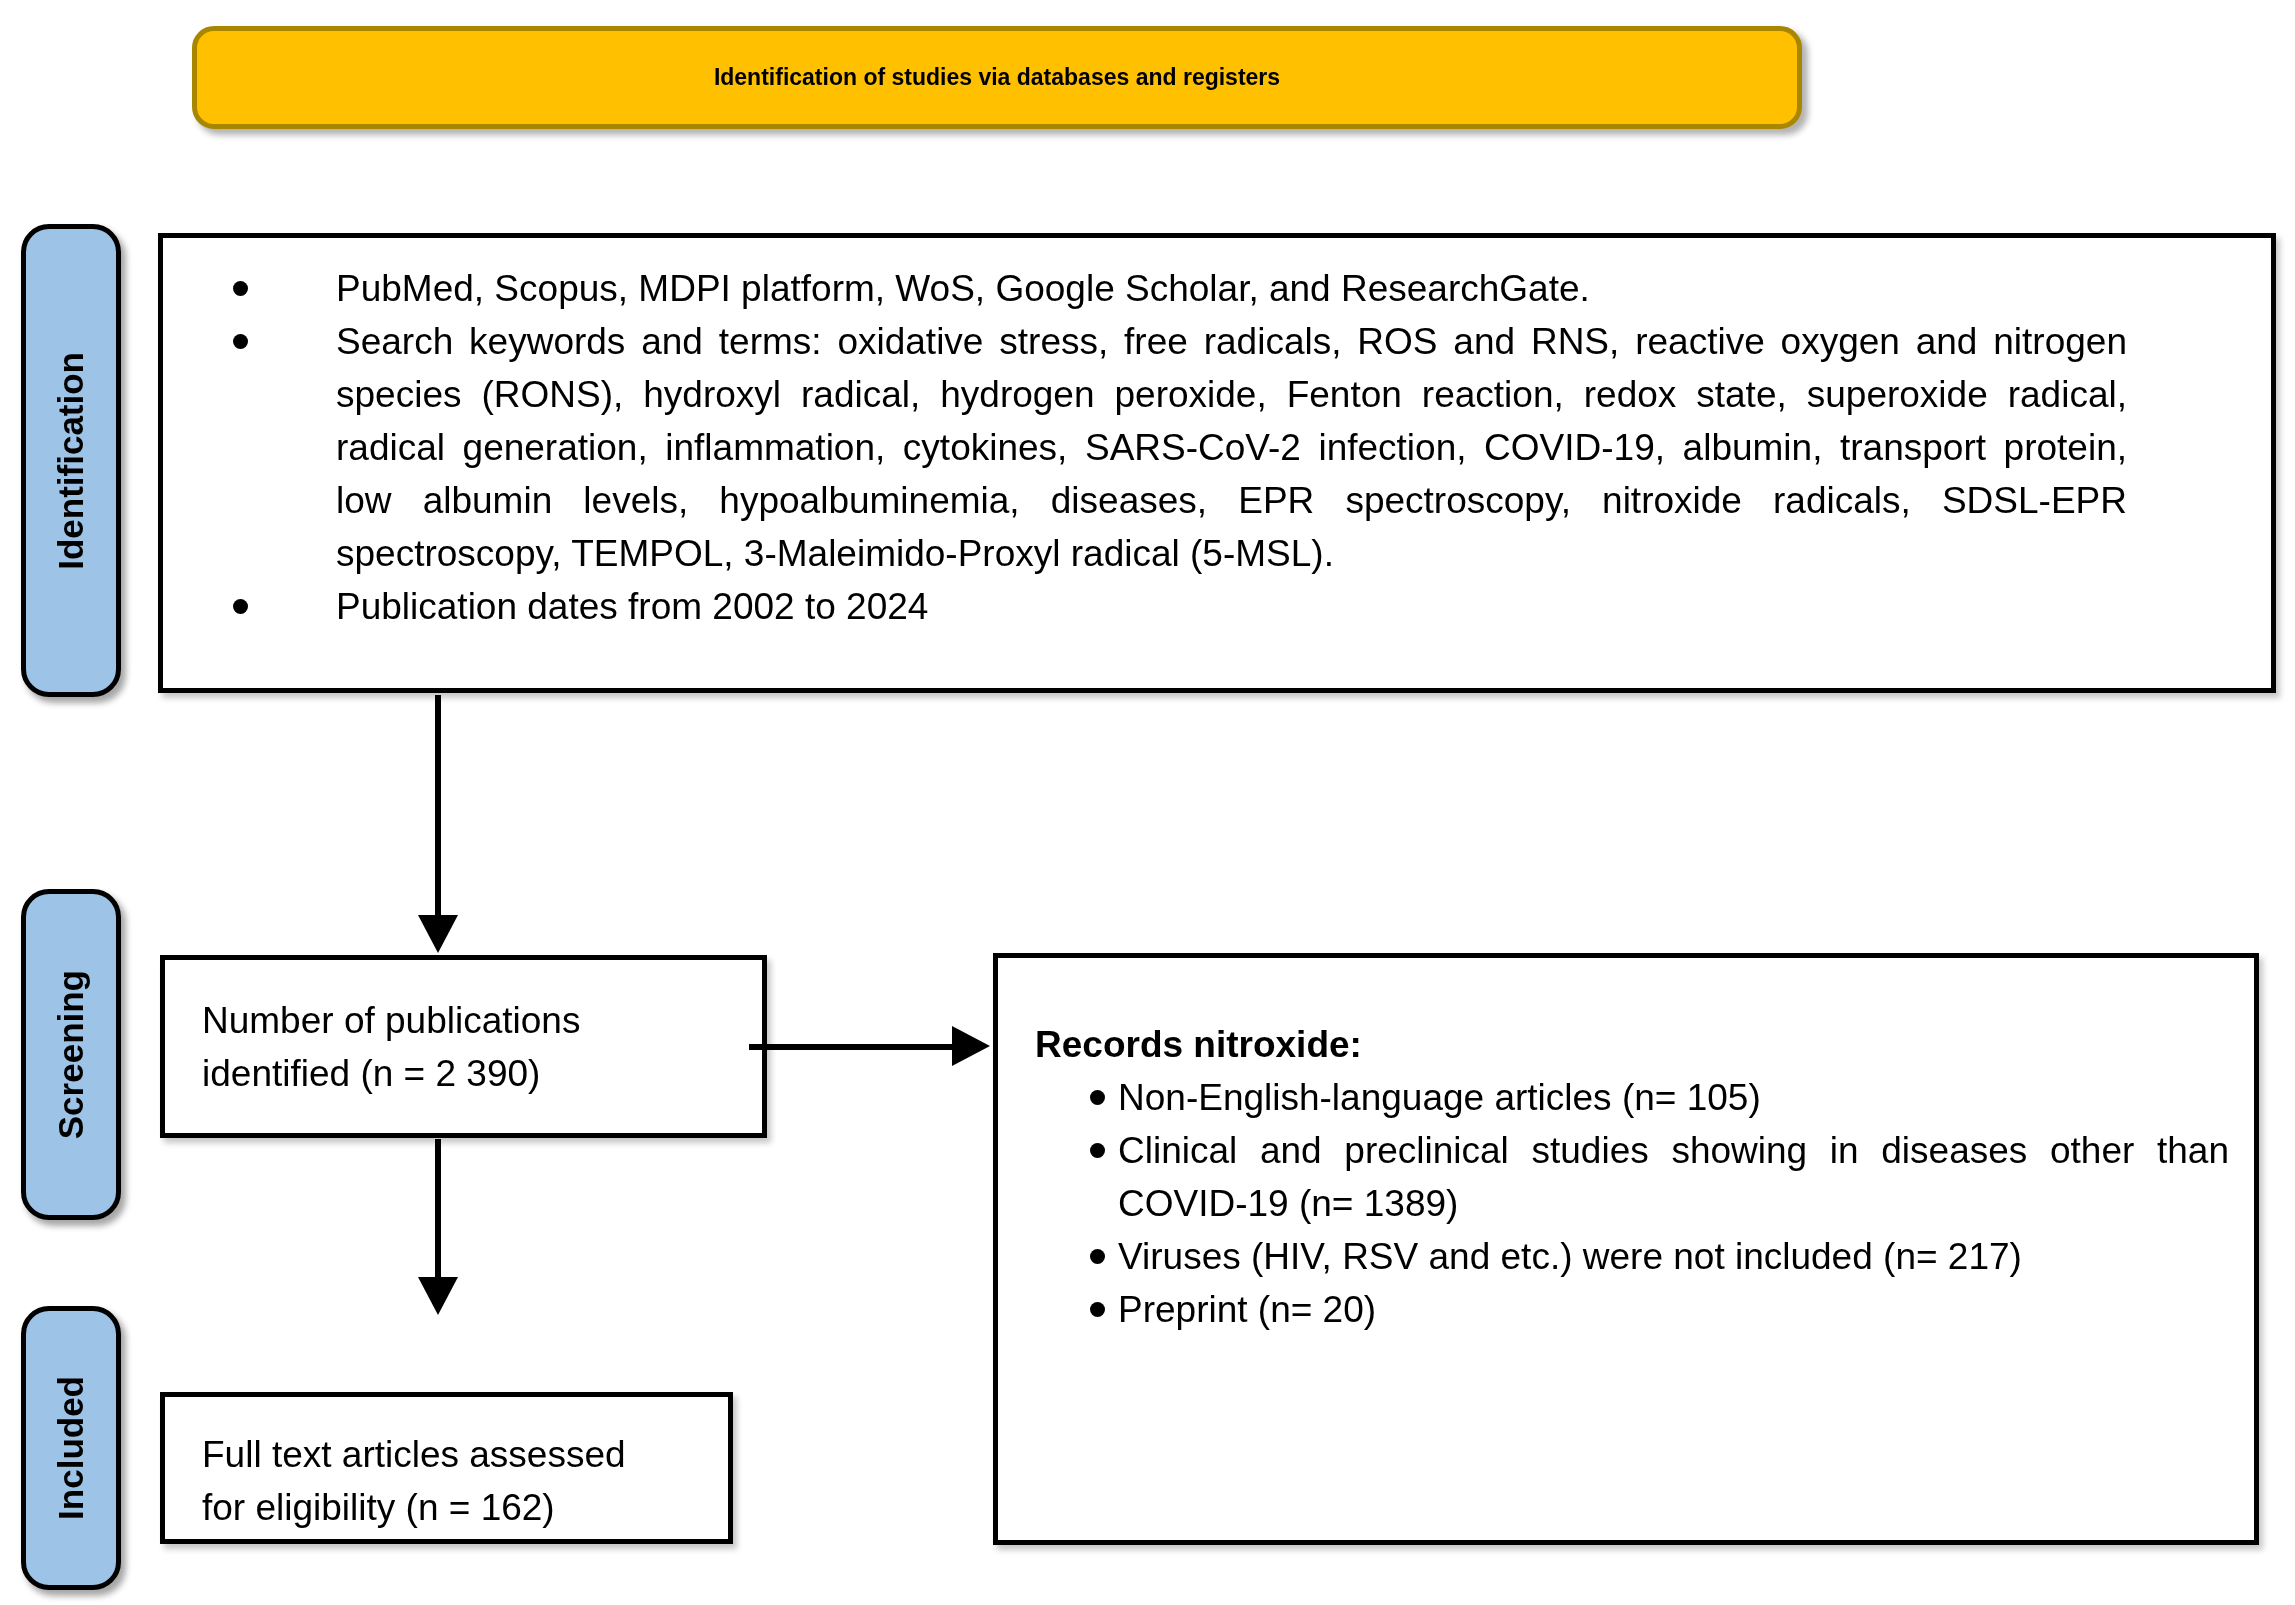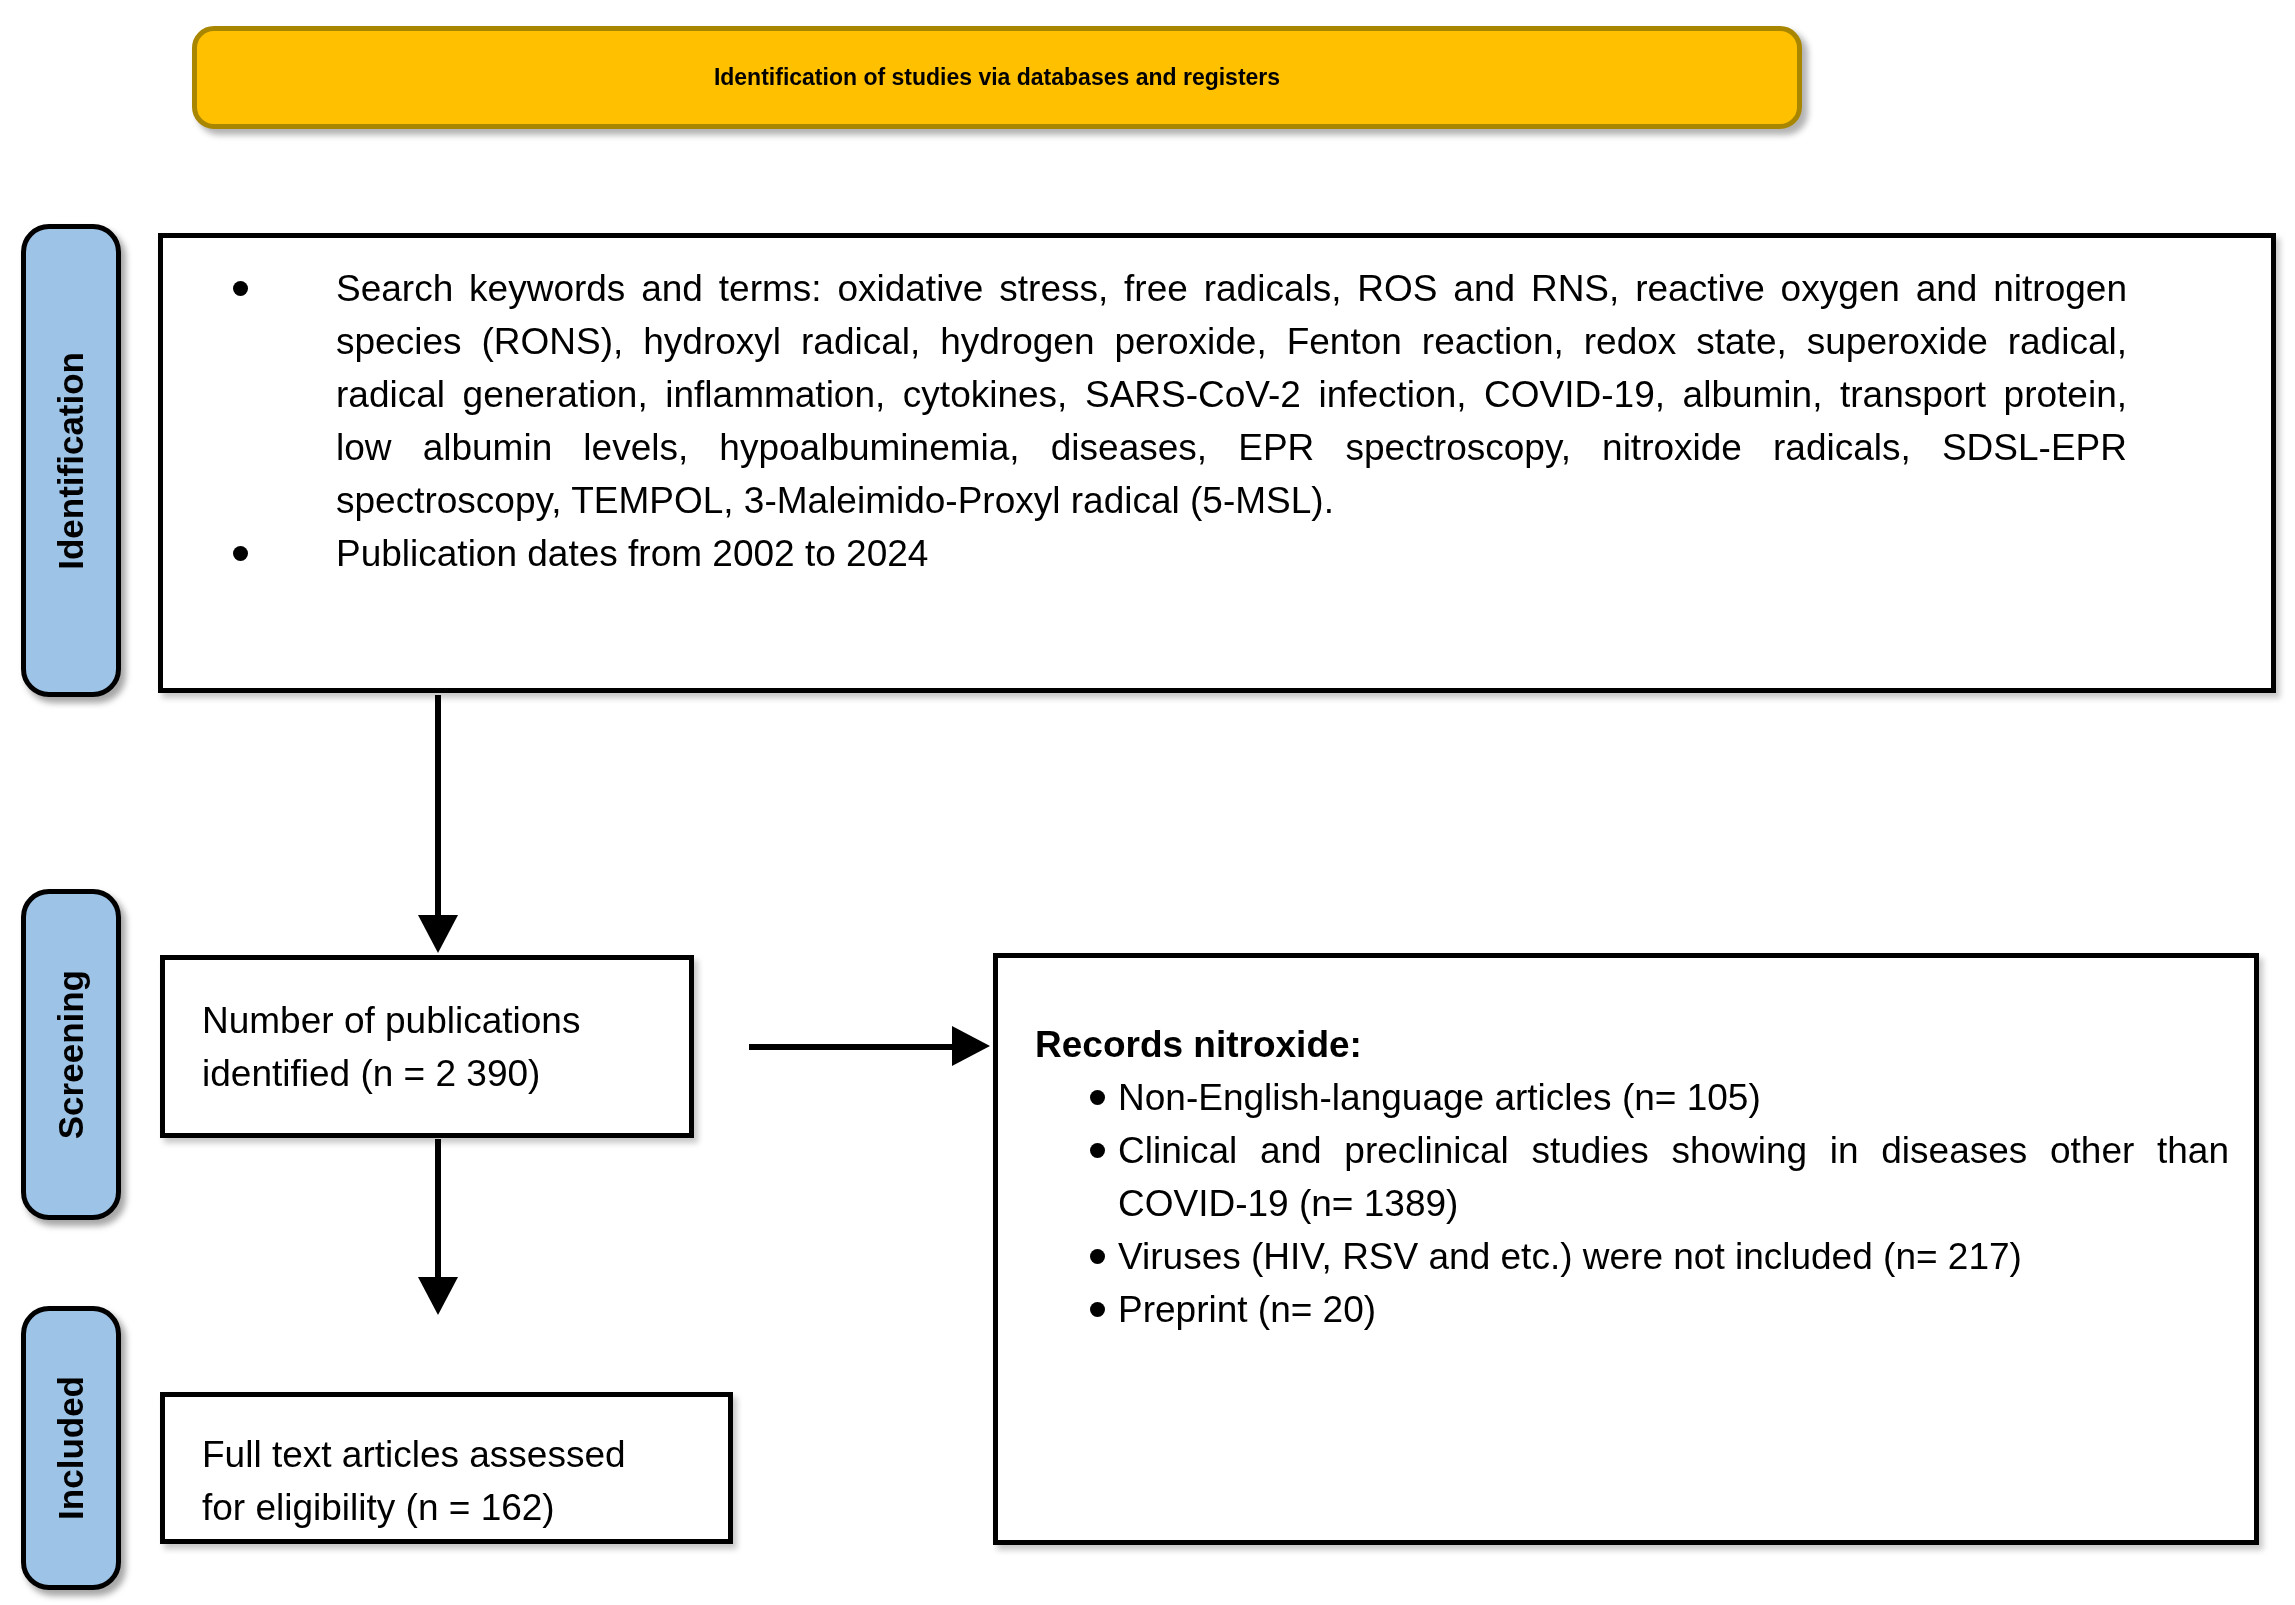--- a/index.html
+++ b/index.html
@@ -47,21 +47,21 @@
     position: absolute;
     background: #fff;
     border: 5.9px solid var(--box_border, #000);
     box-sizing: border-box;
     box-shadow: 4.4px 5.1px 5.9px rgba(0,0,0,0.22);
   }
   .box p { margin: 0; font-size: 37px; line-height: 53px; }
 
   #id-box { left: 158px; top: 233px; width: 2118px; height: 460px; padding-top: 23.5px; }
 
-  #screen-box { left: 160px; top: 955px; width: 534px; height: 183px; padding: 34px 0 0 37px; }
+  #screen-box { left: 160px; top: 955px; width: 607px; height: 183px; padding: 34px 0 0 37px; }
   #screen-box p { width: 484px; }
 
   #elig-box { left: 160px; top: 1392px; width: 573px; height: 152px; padding: 31px 0 8px 37px; }
   #elig-box p { width: 469px; }
 
   #excluded-box { left: 993px; top: 953px; width: 1266px; height: 592px; padding-top: 60px; }
   .excl-title { margin: 0 0 0 37px !important; font-weight: bold; }
 
   
   ul.bullets { list-style: none; margin: 0; padding: 0; }
@@ -119,20 +119,24 @@
   <div class="stage" id="stage-screening">
     <span class="vtext">Screening</span>
   </div>
   <div class="stage" id="stage-included">
     <span class="vtext">Included</span>
   </div>
 
   <div class="box" id="id-box">
     <ul class="bullets">
 
+        <li>
+          <span class="dot"></span>
+          <span class="btext">PubMed, Scopus, MDPI platform, WoS, Google Scholar, and ResearchGate.</span>
+        </li>
 
         <li>
           <span class="dot"></span>
           <span class="btext">Search keywords and terms: oxidative stress, free radicals, ROS and RNS, reactive oxygen and nitrogen species (RONS), hydroxyl radical, hydrogen peroxide, Fenton reaction, redox state, superoxide radical, radical generation, inflammation, cytokines, SARS-CoV-2 infection, COVID-19, albumin, transport protein, low albumin levels, hypoalbuminemia, diseases, EPR spectroscopy, nitroxide radicals, SDSL-EPR spectroscopy, TEMPOL, 3-Maleimido-Proxyl radical (5-MSL).</span>
         </li>
 
         <li>
           <span class="dot"></span>
           <span class="btext">Publication dates from 2002 to 2024</span>
         </li>

